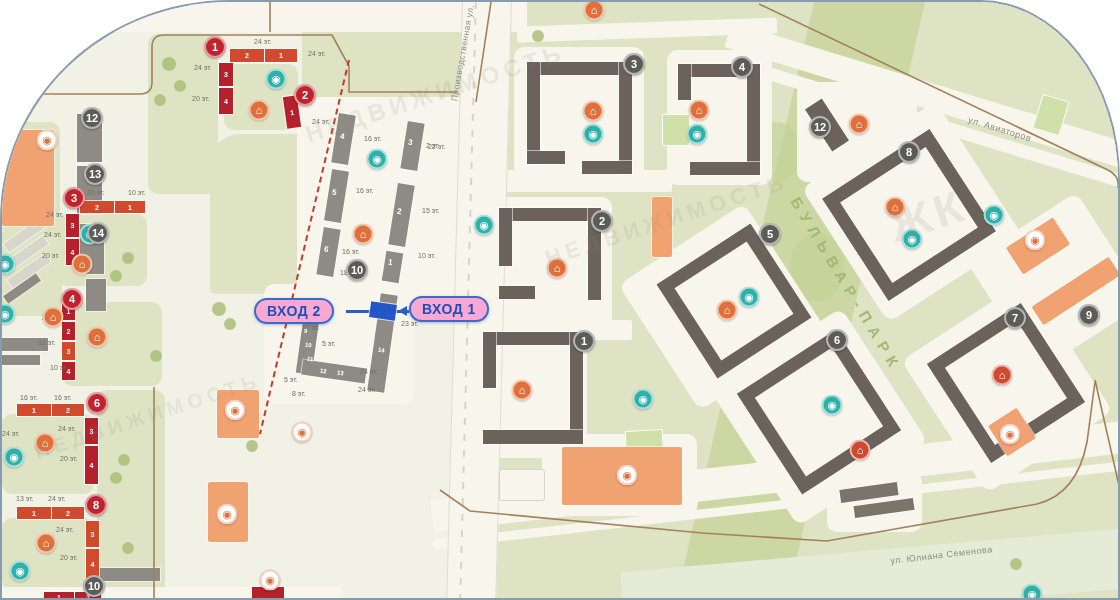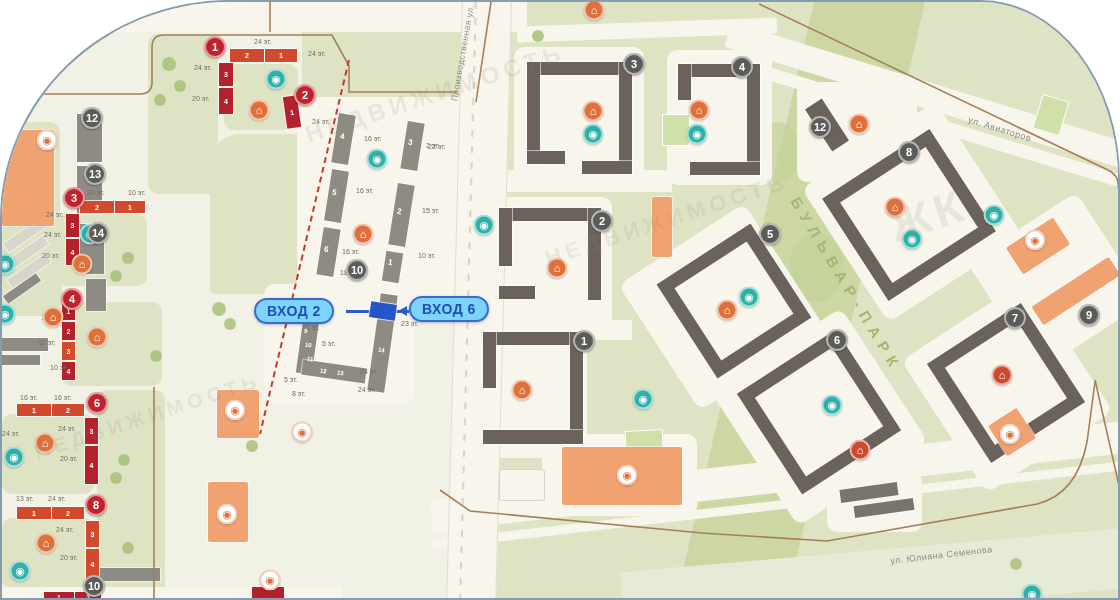--- a/index.html
+++ b/index.html
@@ -32,21 +32,21 @@
   .amenity.teal{background:#2fb0a9;} .amenity.orange{background:#e0703b;} .amenity.red{background:#cd4930;}
   .amenity.school{background:#fff;color:#e0703b;border:2px solid rgba(224,112,59,.35);}
   .floor{position:absolute;font-size:7px;color:#6f6e60;white-space:nowrap;z-index:4;}
   .slabnum{position:absolute;color:#fff;font-weight:700;font-size:8px;z-index:4;}
   .usec{font-size:6px;}
   .street{position:absolute;font-size:9px;color:#8f8f7e;white-space:nowrap;z-index:4;letter-spacing:.5px;}
   .parklbl{position:absolute;font-size:15px;font-weight:600;color:#a3b873;letter-spacing:7px;
            white-space:nowrap;transform-origin:0 0;z-index:4;}
   .wm{position:absolute;color:#8d887a;opacity:.13;font-weight:700;white-space:nowrap;z-index:8;
       transform-origin:0 0;letter-spacing:5px;}
-  .pill{position:absolute;background:#7dd3fc;border:2px solid #3a6bc9;border-radius:15px;color:#1d50b5;
+  .pill{position:absolute;background:#f9a8d4;border:2px solid #3a6bc9;border-radius:15px;color:#1d50b5;
         font-weight:800;font-size:14px;padding:3px 11px;letter-spacing:.5px;z-index:9;
         box-shadow:0 1px 3px rgba(40,70,140,.35);white-space:nowrap;}
   .bluesec{position:absolute;left:368px;top:301px;width:26px;height:16px;background:#2456c7;
            transform:rotate(8deg);z-index:8;box-shadow:0 0 0 1px rgba(255,255,255,.7);}
   .blueline{position:absolute;left:344px;top:308px;width:63px;height:3px;background:#2b5cc8;z-index:7;}
   .bluearrow{position:absolute;left:396px;top:304px;width:0;height:0;border-top:5px solid transparent;
            border-bottom:5px solid transparent;border-right:9px solid #2b5cc8;z-index:9;}
   svg.overlay{position:absolute;inset:0;z-index:2;pointer-events:none;}
 </style>
 </head>
@@ -351,15 +351,15 @@
 
   <div class="wm" style="left:300px;top:120px;transform:rotate(-18deg);font-size:24px;">НЕДВИЖИМОСТЬ</div>
   <div class="wm" style="left:540px;top:245px;transform:rotate(-18deg);font-size:22px;">НЕДВИЖИМОСТЬ</div>
   <div class="wm" style="left:880px;top:200px;transform:rotate(-18deg);font-size:46px;">ЖК</div>
   <div class="wm" style="left:30px;top:440px;transform:rotate(-18deg);font-size:20px;">НЕДВИЖИМОСТЬ</div>
 
   <div class="blueline"></div>
   <div class="bluesec"></div>
   <div class="bluearrow"></div>
   <div class="pill" style="left:252px;top:296px;">ВХОД 2</div>
-  <div class="pill" style="left:407px;top:294px;">ВХОД 6</div>
+  <div class="pill" style="left:407px;top:294px;">ВХОД 1</div>
  </div>
 </div>
 
 </body></html>

